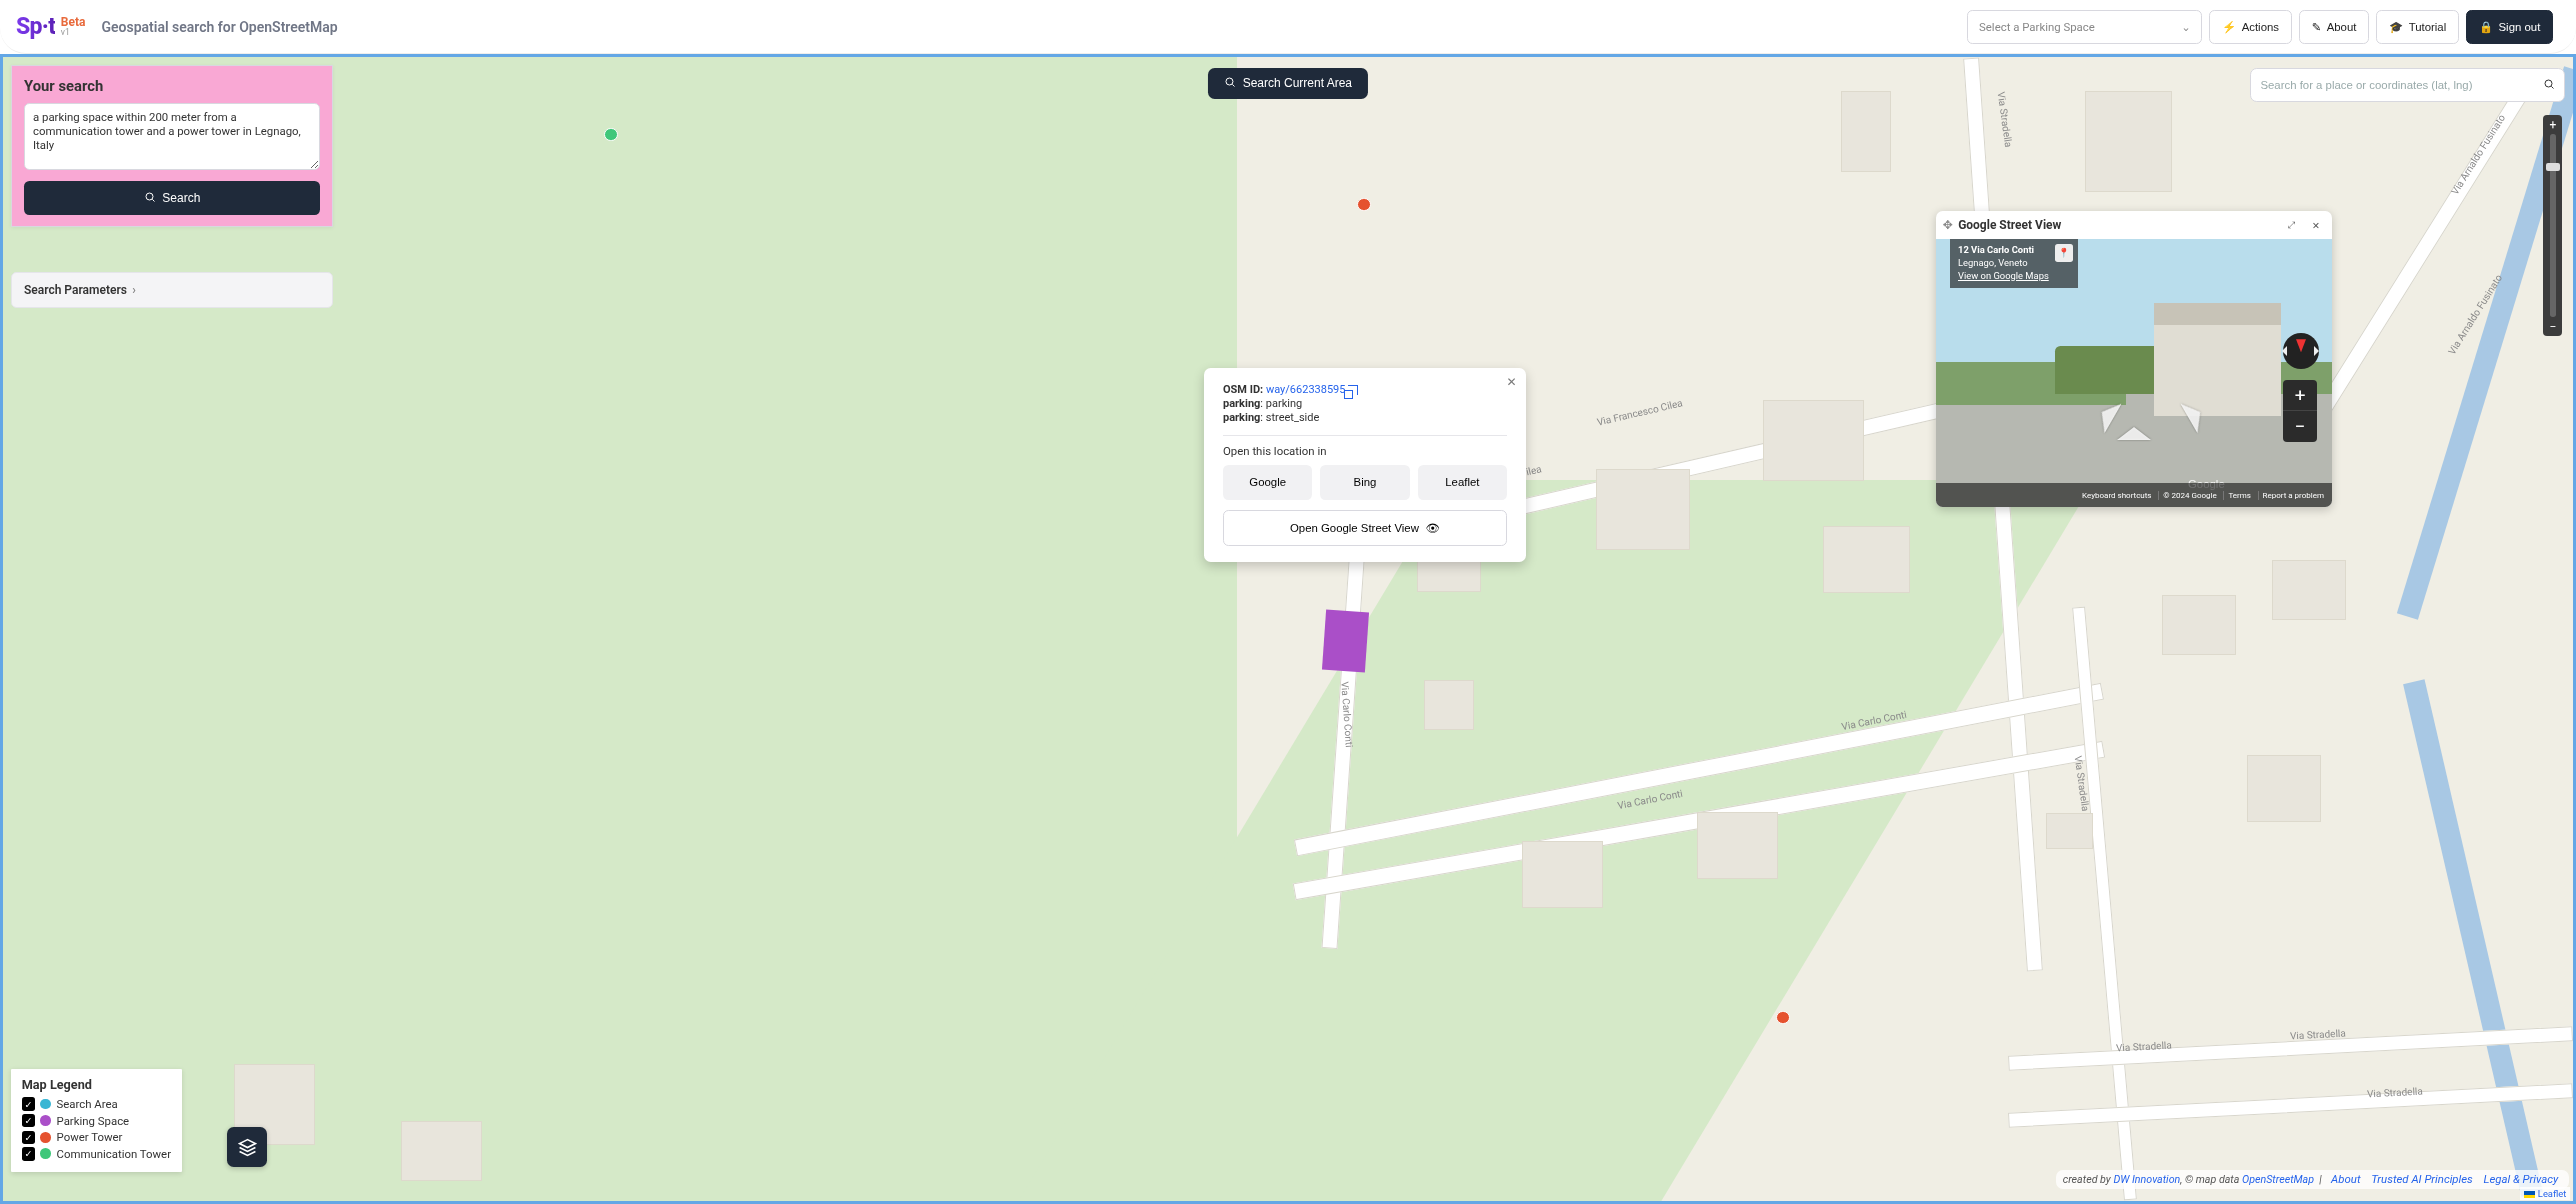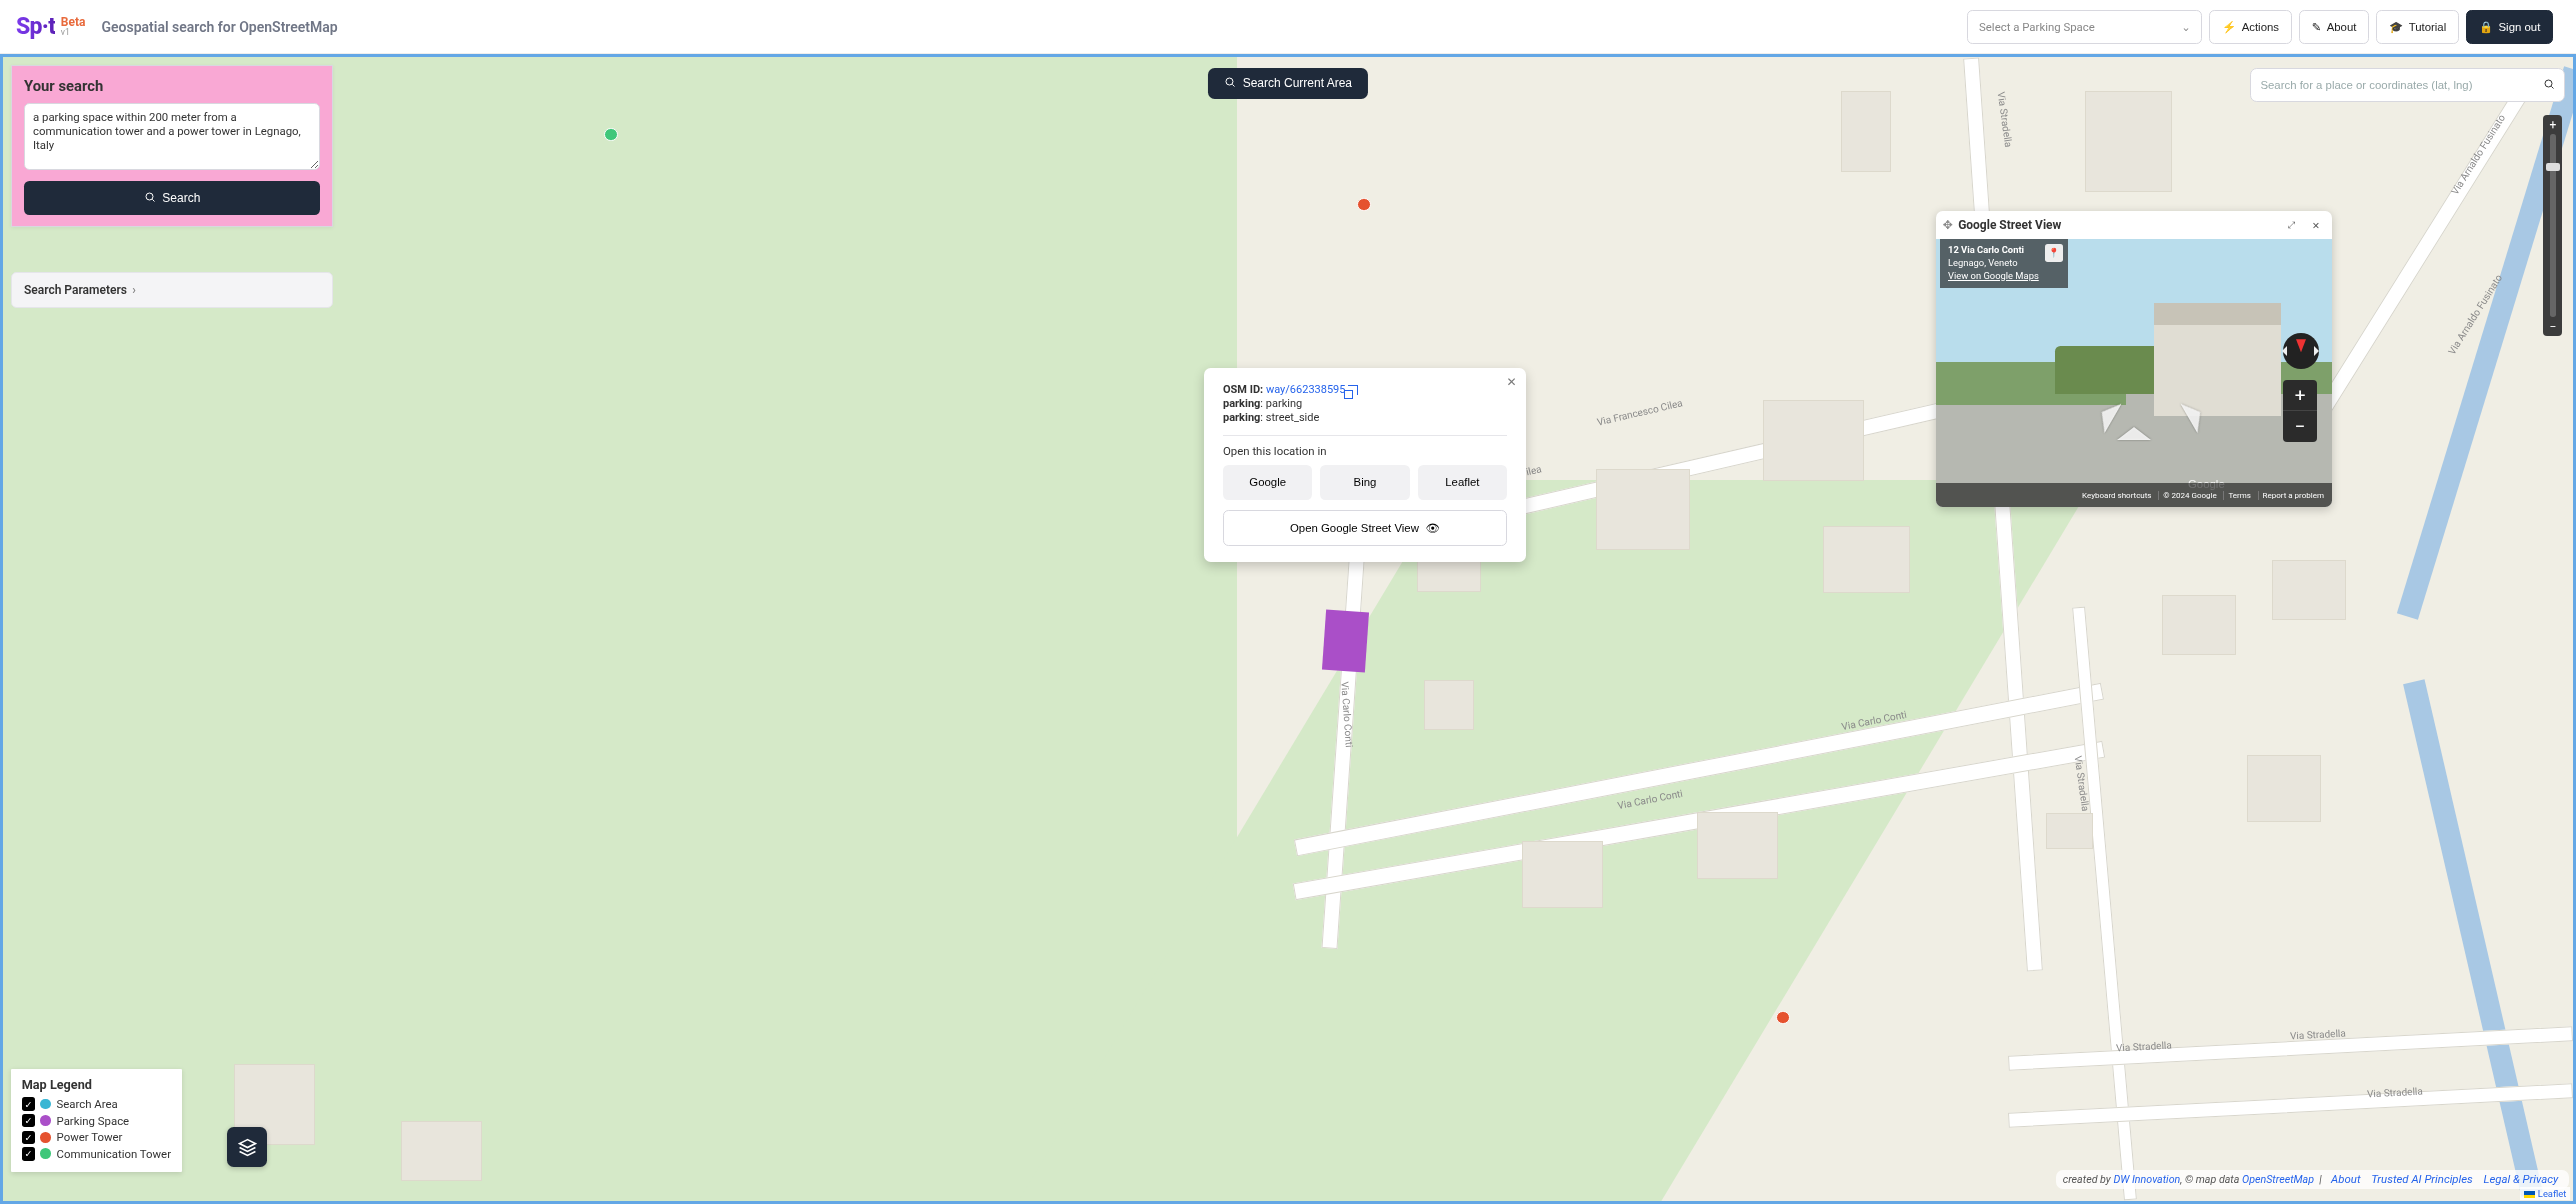--- a/index.html
+++ b/index.html
@@ -1,20 +1,20 @@
 <!DOCTYPE html>
 <html style="font-size:10.7px"><head>
 <meta charset="utf-8">
 <style>
 * { box-sizing: border-box; margin: 0; padding: 0; }
 body { font-family: -apple-system, BlinkMacSystemFont, "Segoe UI", Roboto, sans-serif; font-size: 9.4px; color: #333; overflow: hidden; }
 .app { width: 2576px; height: 1204px; transform-origin: top left; }
 
 
-.header { height: 54px; background: #fff; display: flex; align-items: center; padding: 0 16px; border-bottom: 0.7px solid #eee; }
+.header { height: 54px; background: #fff; display: flex; align-items: center; padding: 0 16px; border-bottom: 0.7px solid #eee; border-radius: 26px; }
 .logo { display: flex; align-items: center; gap: 5.4px; margin-right: 16px; }
 .logo-text { font-size: 23px; font-weight: 800; background: linear-gradient(90deg,#7c3aed,#5b21b6); -webkit-background-clip: text; background-clip: text; color: transparent; letter-spacing: -0.7px; }
 .beta-badge { display: flex; flex-direction: column; line-height: 1; }
 .beta-text { color: #E86A3C; font-weight: 700; font-size: 12px; }
 .v1-text { color: #999; font-size: 8.7px; }
 .subtitle { color: #707686; font-size: 14px; font-weight: 600; }
 .header-spacer { flex: 1; }
 .select-parking { width: 235px; height: 34px; border: 0.7px solid #d8d8df; border-radius: 5.4px; background: #fff; display: flex; align-items: center; padding: 0 10.7px; color: #888; font-size: 11.4px; justify-content: space-between; margin-right: 6.7px; }
 .hdr-btn { height: 34px; border: 0.7px solid #d8d8df; border-radius: 5.4px; background: #fff; padding: 0 12px; display: flex; align-items: center; gap: 5.4px; font-size: 11.4px; color: #222; margin-right: 6.7px; cursor:pointer; }
 .hdr-btn.dark { background: #1f2a3a; color: #fff; border-color: #1f2a3a; }
@@ -68,21 +68,21 @@
 .zoom-ctrl .track { flex:1; width:5.4px; background:#666; position:relative; border-radius:2.7px; }
 .zoom-ctrl .thumb { position:absolute; left:-4px; width:13.4px; height:8px; background:#ddd; border-radius:2px; top:16%; }
 
 
 .sv-panel { position:absolute; right:241px; top:154px; width:396px; background:#fff; border-radius:6.7px; box-shadow:0 2.7px 9.4px rgba(0,0,0,.2); overflow:hidden; }
 .sv-head { height:28px; display:flex; align-items:center; padding:0 6.7px; gap:5.4px; }
 .sv-head .mv { color:#888; cursor:grab; font-size:12px; }
 .sv-head .ttl { font-weight:700; font-size:12px; flex:1; }
 .sv-head .ic { width:19px; height:19px; display:flex; align-items:center; justify-content:center; color:#555; cursor:pointer; }
 .sv-img { position:relative; width:100%; height:268px; background:linear-gradient(#b9ddec 0 46%, #7ea06a 46% 58%, #b6b8b1 58% 100%); }
-.sv-overlay { position:absolute; left:4px; top:0; background:rgba(30,30,30,.65); color:#fff; padding:5.4px 29.5px 5.4px 8px; font-size:9.4px; line-height:1.35; }
+.sv-overlay { position:absolute; left:14px; top:0; background:rgba(30,30,30,.65); color:#fff; padding:5.4px 29.5px 5.4px 8px; font-size:9.4px; line-height:1.35; }
 .sv-overlay .l1 { font-weight:700; }
 .sv-overlay .l3 { text-decoration:underline; cursor:pointer; }
 .sv-overlay .pin { position:absolute; right:5.4px; top:5.4px; width:17.4px; height:17.4px; background:#eee; border-radius:2.7px; display:flex; align-items:center; justify-content:center; color:#555; }
 .sv-compass { position:absolute; right:13.4px; top:94px; width:36px; height:36px; border-radius:50%; background:#222; display:flex; align-items:center; justify-content:center; }
 .sv-compass::before { content:""; position:absolute; left:-5.4px; top:13.4px; border:5.4px solid transparent; border-right-color:#eee; }
 .sv-compass::after { content:""; position:absolute; right:-5.4px; top:13.4px; border:5.4px solid transparent; border-left-color:#eee; }
 .sv-compass .needle { width:0;height:0;border:5.4px solid transparent;border-top:13.4px solid #e33; transform:translateY(-2.7px); }
 .sv-zoom { position:absolute; right:14.8px; top:141px; width:34px; background:#2b2b2b; border-radius:4px; overflow:hidden; }
 .sv-zoom div { height:31px; color:#fff; display:flex; align-items:center; justify-content:center; font-size:19px; cursor:pointer; }
 .sv-zoom div:first-child { border-bottom:0.7px solid #444; }

